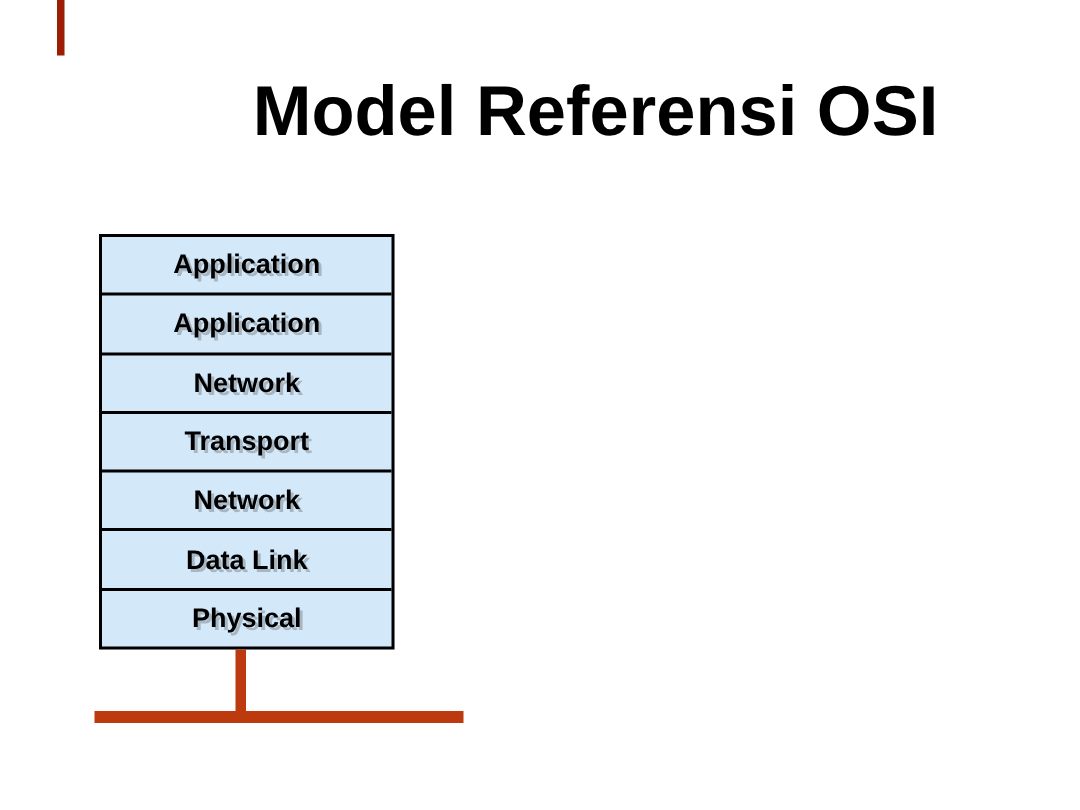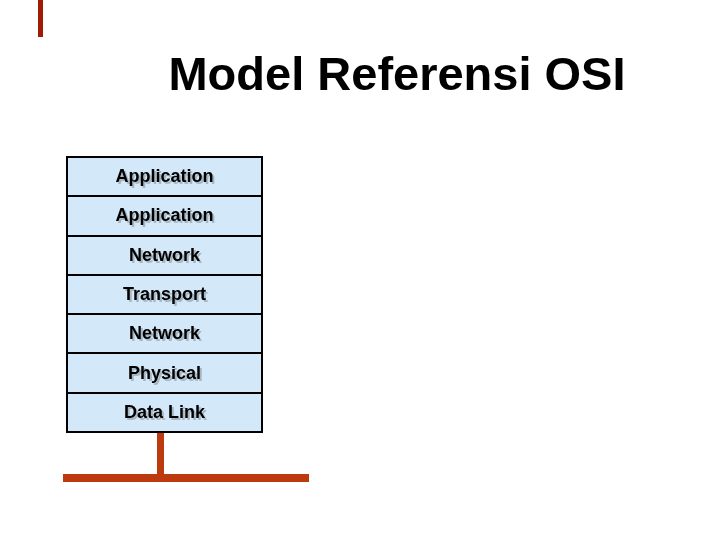--- a/index.html
+++ b/index.html
@@ -88,20 +88,20 @@
   <div class="accent-bar"></div>
 
   <h1 class="title">Model Referensi OSI</h1>
 
   <div class="osi-stack">
     <div class="layer">Application</div>
     <div class="layer">Application</div>
     <div class="layer">Network</div>
     <div class="layer">Transport</div>
     <div class="layer">Network</div>
+    <div class="layer">Data Link</div>
     <div class="layer">Physical</div>
-    <div class="layer">Data Link</div>
   </div>
 
   <div class="drop-line"></div>
   <div class="bus-line"></div>
 
 </div>
 
 </body></html>

